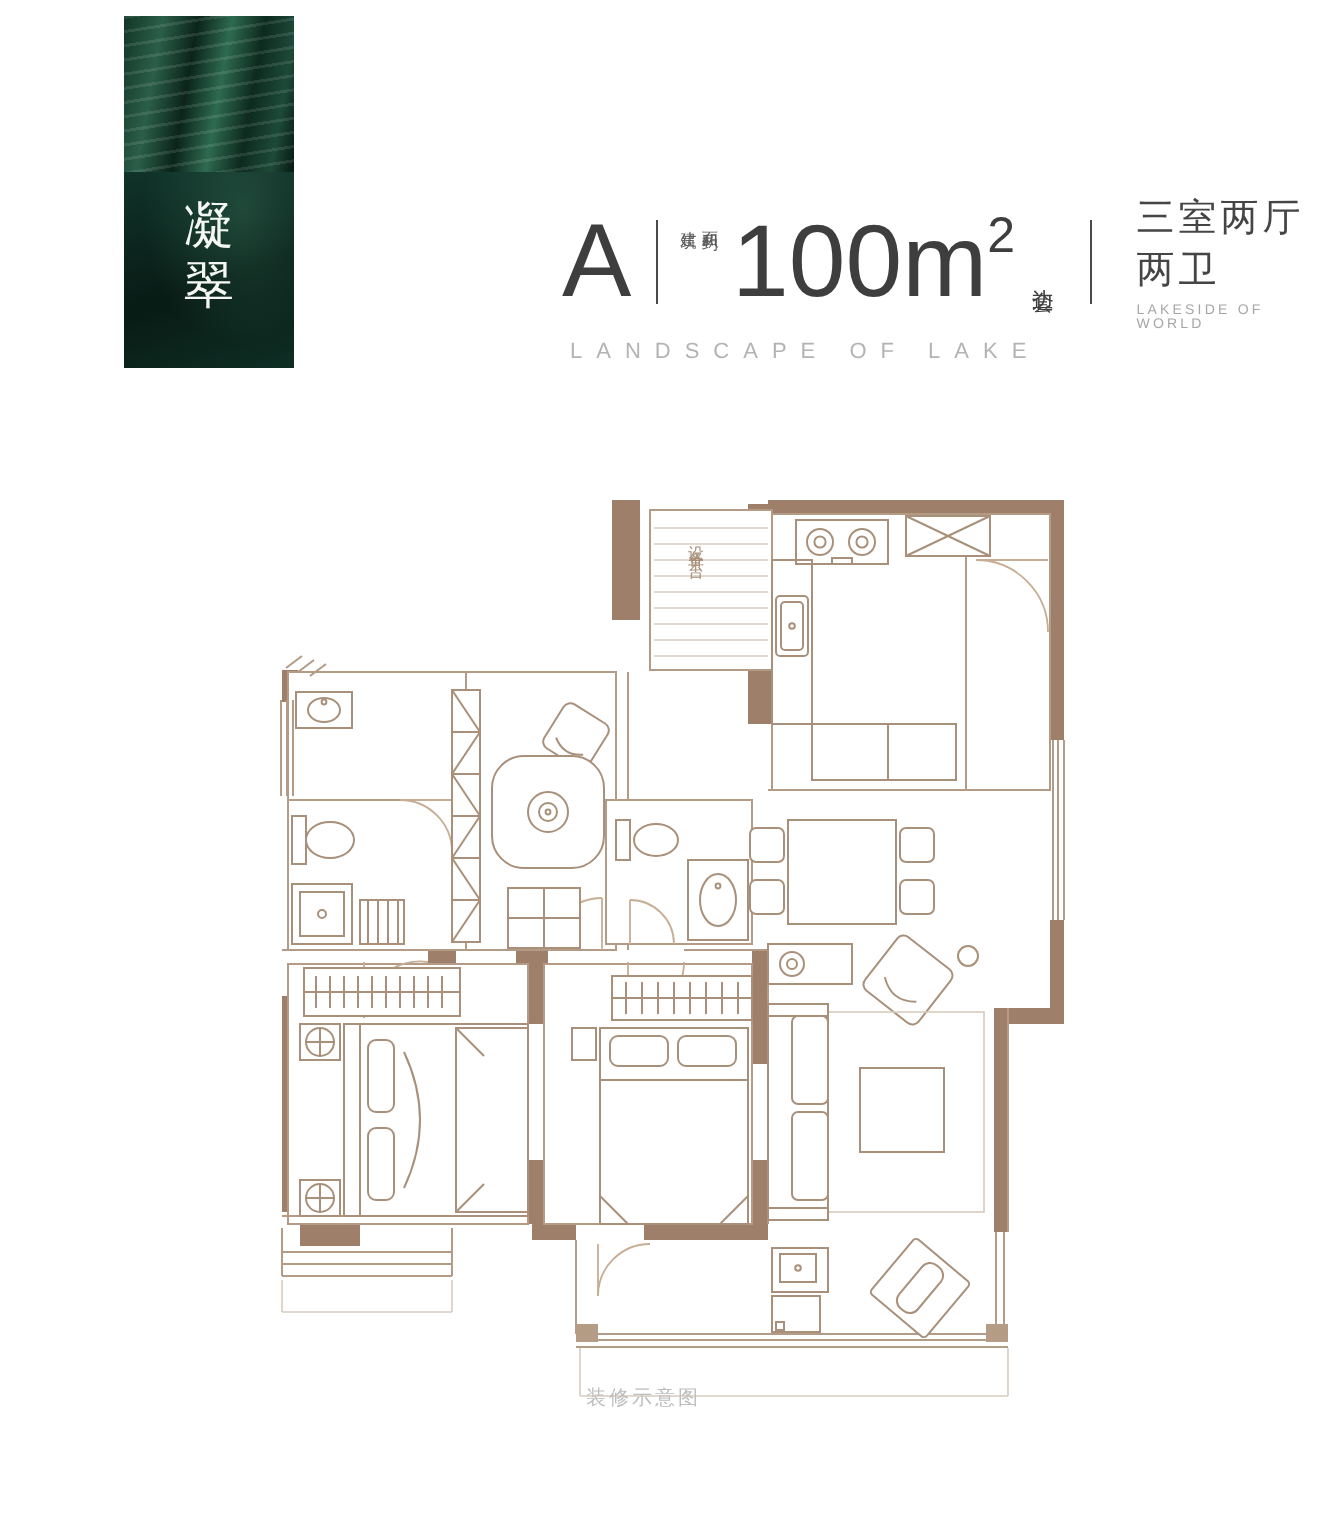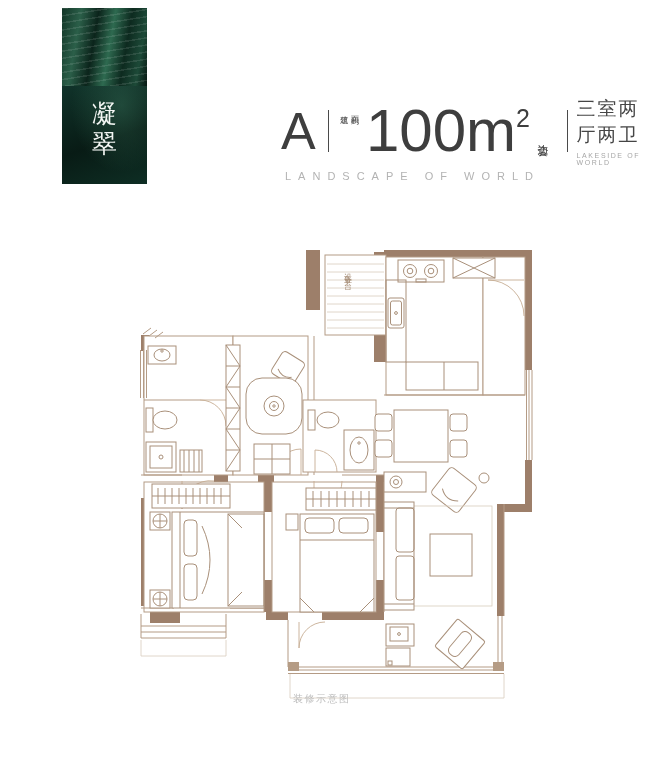--- a/index.html
+++ b/index.html
@@ -21,25 +21,25 @@
   .banner .vtitle span{display:block;margin:5px 0;}
 
   
   .titleblock{position:absolute;left:281px;top:96px;display:flex;align-items:center;color:#3e3e3e;}
   .big-letter{font-size:52px;font-weight:300;line-height:66px;letter-spacing:1px;}
   .vbar{width:1px;height:42px;background:#4a4a4a;margin:0 9px 0 11px;}
   .note-cols{display:flex;align-items:flex-start;height:44px;margin-right:7px;}
   .vcol{writing-mode:vertical-rl;text-orientation:upright;font-size:8px;color:#5a5a5a;
         letter-spacing:1px;line-height:1.1;margin:0 1px;}
   .area-wrap{display:flex;align-items:flex-start;}
-  .area-value{font-size:60px;font-weight:300;line-height:64px;letter-spacing:0px;}
+  .area-value{font-size:51px;font-weight:300;line-height:64px;letter-spacing:0px;}
   .area-sup{font-size:25px;font-weight:300;line-height:30px;margin-top:4px;}
   .area-tag{writing-mode:vertical-rl;text-orientation:upright;font-size:11px;color:#3e3e3e;
         letter-spacing:2px;margin:12px 6px 0 5px;}
-  .rooms-block{display:flex;flex-direction:column;align-items:center;margin-left:0;}
+  .rooms-block{display:flex;flex-direction:column;align-items:center;margin-left:14px;}
   .rooms-main{font-size:19px;font-weight:400;letter-spacing:2px;color:#454545;}
   .rooms-sub{font-size:7px;letter-spacing:1.6px;color:#a6a6a6;margin-top:4px;align-self:flex-end;}
   .tagline{position:absolute;left:285px;top:170px;font-size:11px;letter-spacing:7px;color:#b3b3b3;}
 
   
   .plan{position:absolute;left:138px;top:250px;width:400px;height:465px;}
   .s-wall{fill:#9d7f6a;stroke:none;}
   .s-wall2{fill:#b59c85;stroke:none;}
   .s-ln{stroke:#b49b85;fill:none;stroke-width:1;}
   .s-lnw{stroke:#b49b85;fill:#ffffff;stroke-width:1;}
@@ -76,21 +76,21 @@
       <span class="area-value">100m</span>
       <span class="area-sup">2</span>
     </div>
     <div class="area-tag">边套</div>
     <div class="vbar"></div>
     <div class="rooms-block">
       <div class="rooms-main">三室两厅两卫</div>
       <div class="rooms-sub">LAKESIDE OF WORLD</div>
     </div>
   </div>
-  <div class="tagline">LANDSCAPE OF WORLD</div>
+  <div class="tagline">LANDSCAPE OF LAKE</div>
 
   <div class="plan">
     <svg viewBox="0 0 400 465" width="400" height="465">
 
       <g>
         <rect class="s-wall" x="246" y="0" width="148" height="7"></rect>
         <rect class="s-wall" x="387" y="0" width="7" height="120"></rect>
         <rect class="s-wall" x="387" y="210" width="7" height="52"></rect>
         <rect class="s-wall" x="359" y="254" width="35" height="8"></rect>
         <rect class="s-wall" x="359" y="254" width="7" height="112"></rect>

